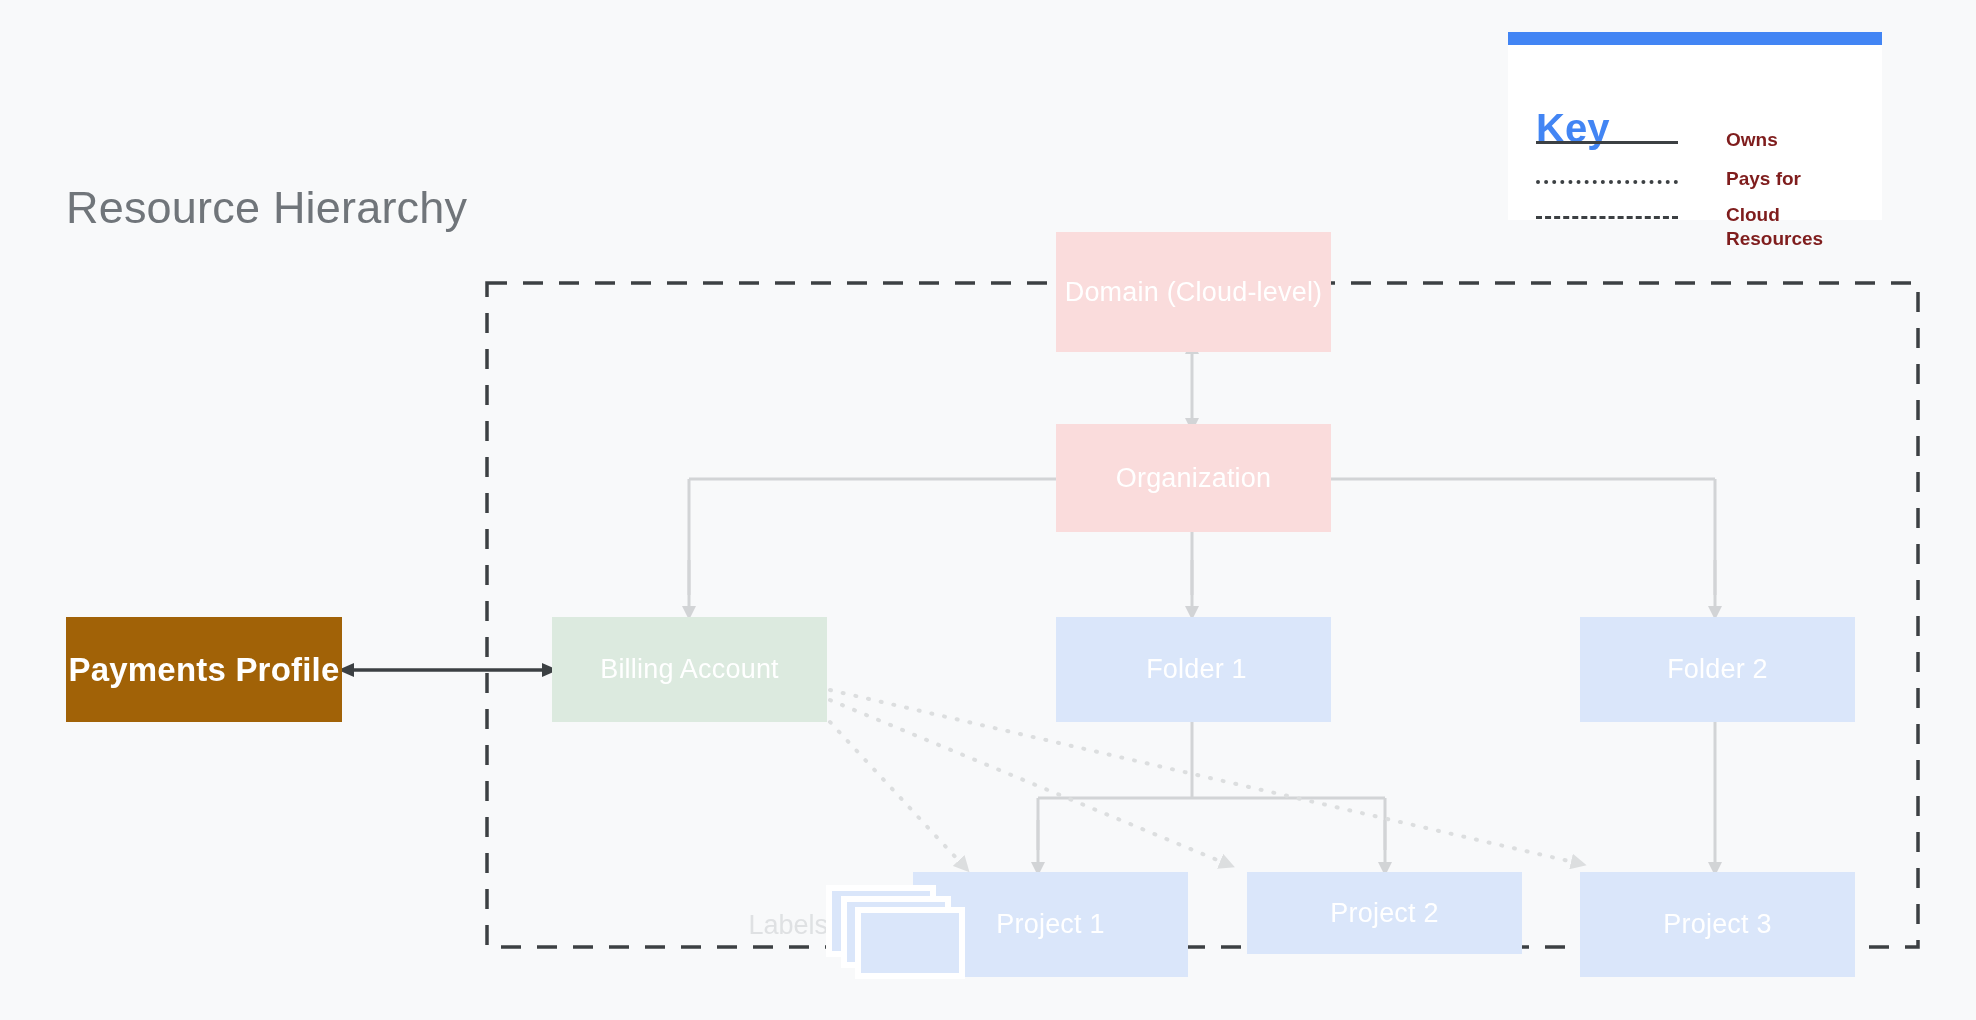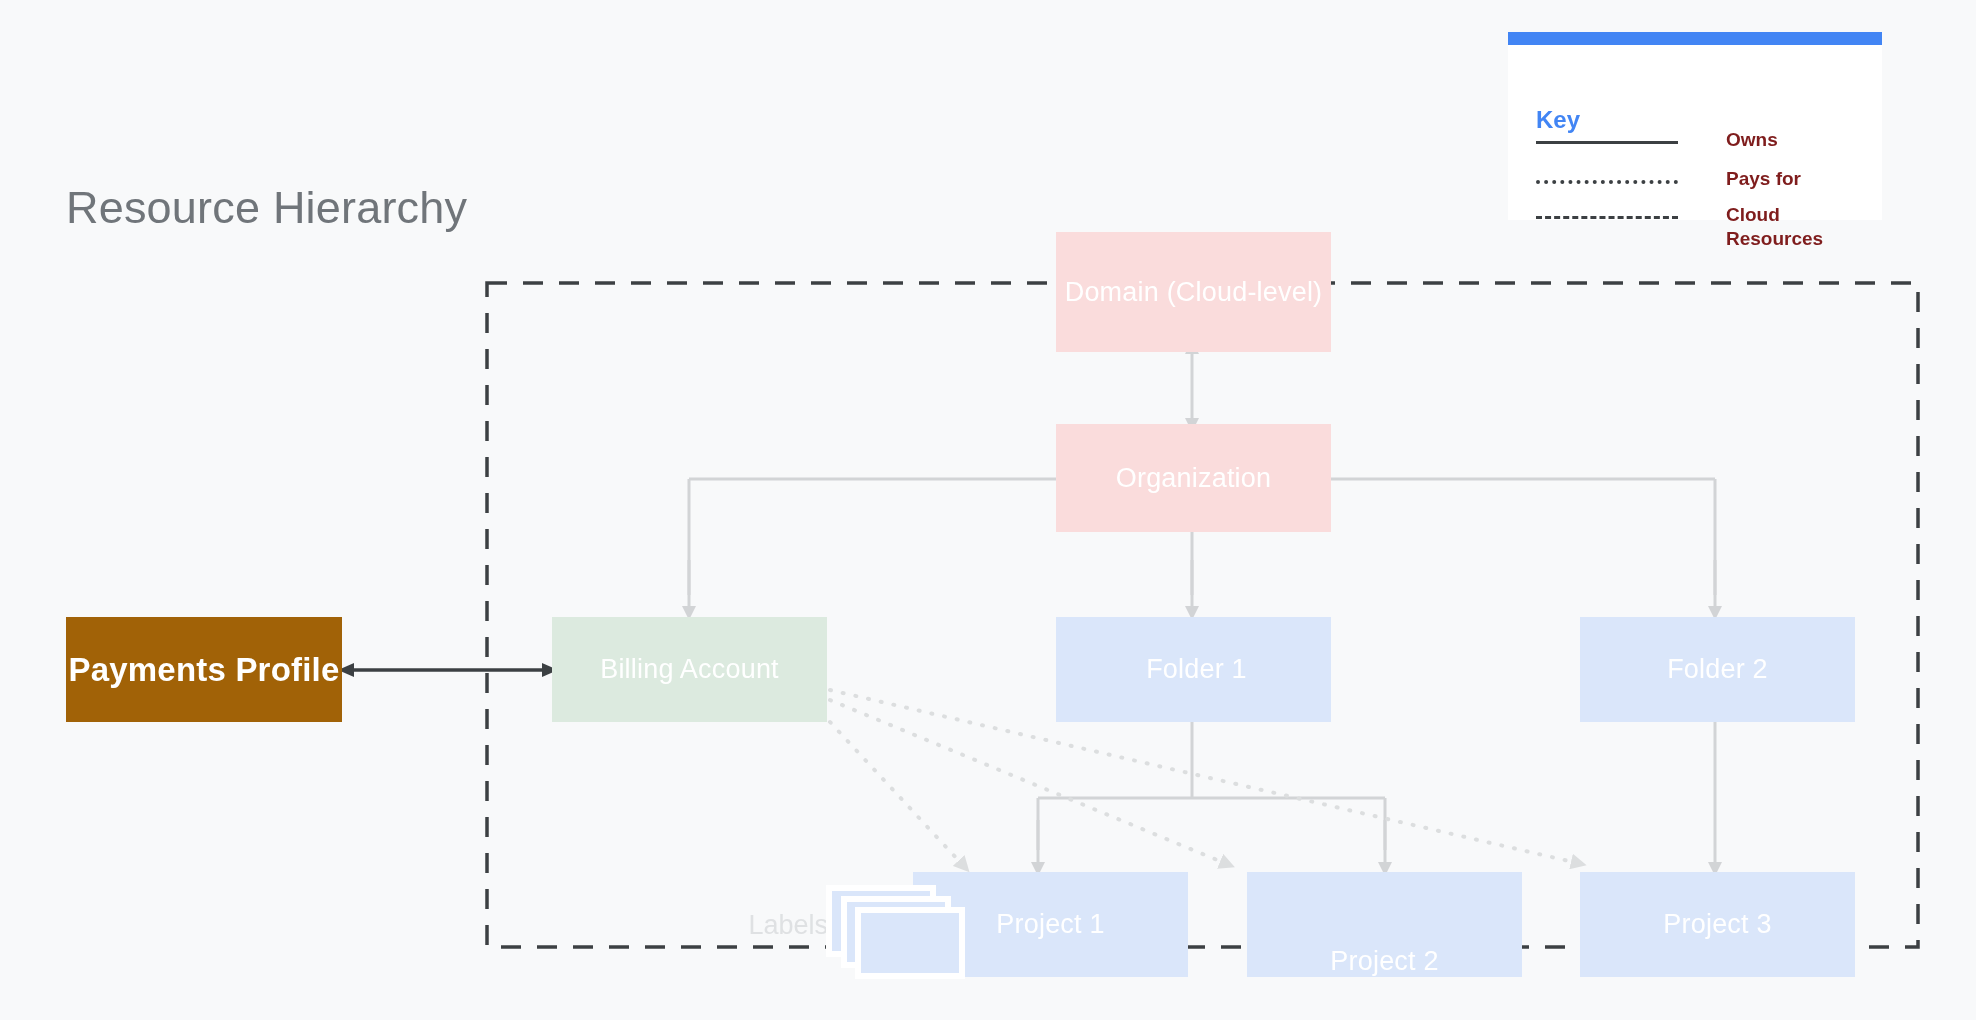--- a/index.html
+++ b/index.html
@@ -19,21 +19,21 @@
   }
 
   
   #key-panel{
     position:absolute;left:1508px;top:32px;width:374px;height:188px;
     background:#ffffff;
   }
   #key-bar{position:absolute;left:0;top:0;width:374px;height:13px;background:#4285f4;}
   #key-title{
     position:absolute;left:28px;top:76px;
-    font-size:24px;font-weight:700;color:#4285f4;line-height:1;
+    font-size:40px;font-weight:700;color:#4285f4;line-height:1;
   }
   .key-row{position:absolute;left:28px;height:28px;}
   .key-line{position:absolute;left:0;top:13px;width:142px;height:0;}
   .key-line.solid{border-top:3px solid #3c4043;}
   .key-line.dotted{border-top:4px dotted #3c4043;}
   .key-line.dashed{border-top:3px dashed #3c4043;}
   .key-label{
     position:absolute;left:190px;top:0;
     font-size:19px;font-weight:700;color:#7f1d1d;
     line-height:24px;width:150px;
@@ -147,21 +147,21 @@
   </div>
 
   <div class="node blue" style="left:1580px;top:617px;width:275px;height:105px;">
     <span>Folder 2</span>
   </div>
 
   <div class="node blue" style="left:913px;top:872px;width:275px;height:105px;">
     <span>Project 1</span>
   </div>
 
-  <div class="node blue" style="left:1247px;top:872px;width:275px;height:105px;align-items:flex-end;">
+  <div class="node blue" style="left:1247px;top:872px;width:275px;height:82px;">
     <span>Project 2</span>
   </div>
 
   <div class="node blue" style="left:1580px;top:872px;width:275px;height:105px;">
     <span>Project 3</span>
   </div>
 
   <div class="node yellow" style="left:66px;top:617px;width:276px;height:105px;">
     <span>Payments Profile</span>
   </div>

